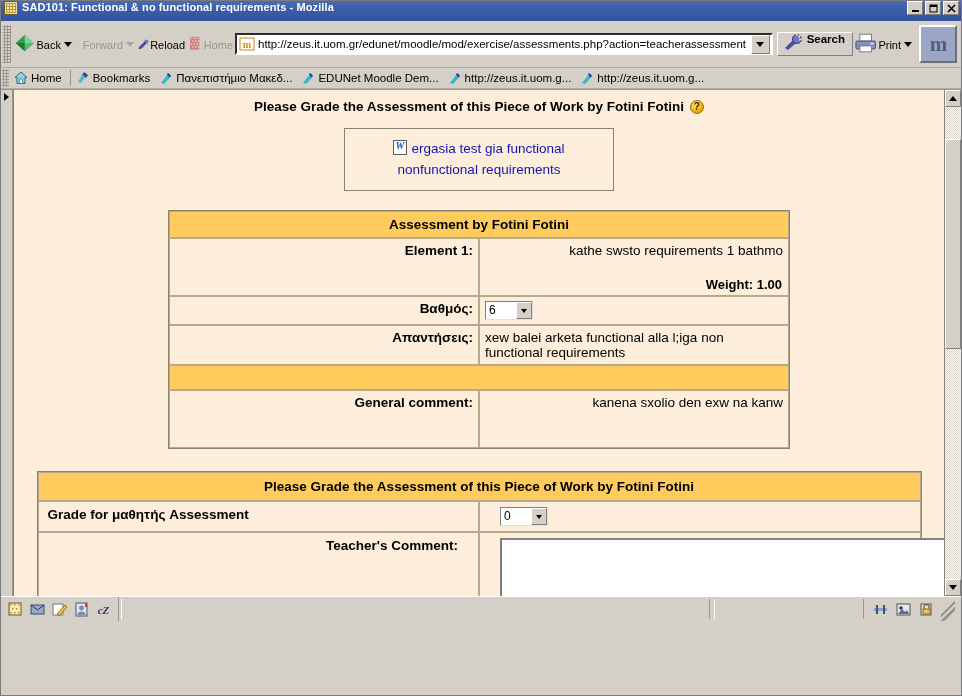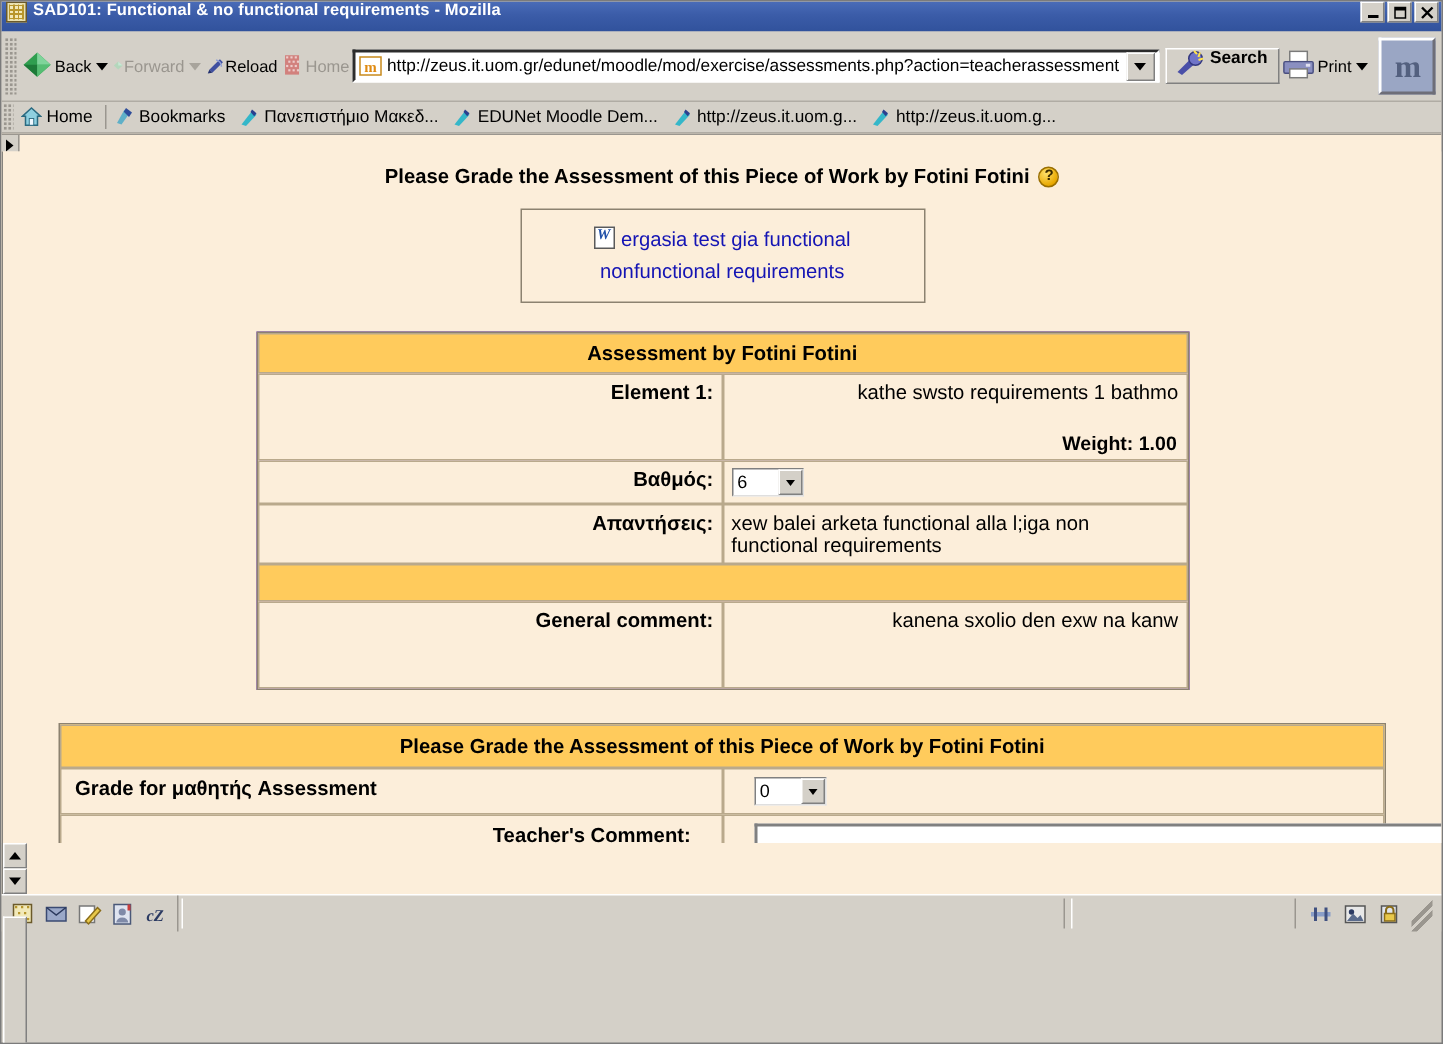--- a/index.html
+++ b/index.html
@@ -162,21 +162,20 @@
   .bm-sep { width: 1px; height: 16px; background: #9a968f; margin: 0 2px; flex: none; }
 
   
   .content-wrap {
     position: relative;
     height: 507px;
     background: #fceeda;
     border-top: 1px solid #9a968f;
     box-sizing: border-box;
     display: flex;
-    flex-direction: column;
   }
   .left-rail {
     width: 12px; background: #d4d0c8; flex: none;
     border-right: 1px solid #9a968f;
     display: flex; align-items: flex-start; justify-content: center;
     padding-top: 2px;
     box-sizing: border-box;
   }
   .left-rail i {
     width: 0; height: 0; margin-top: 1px;

